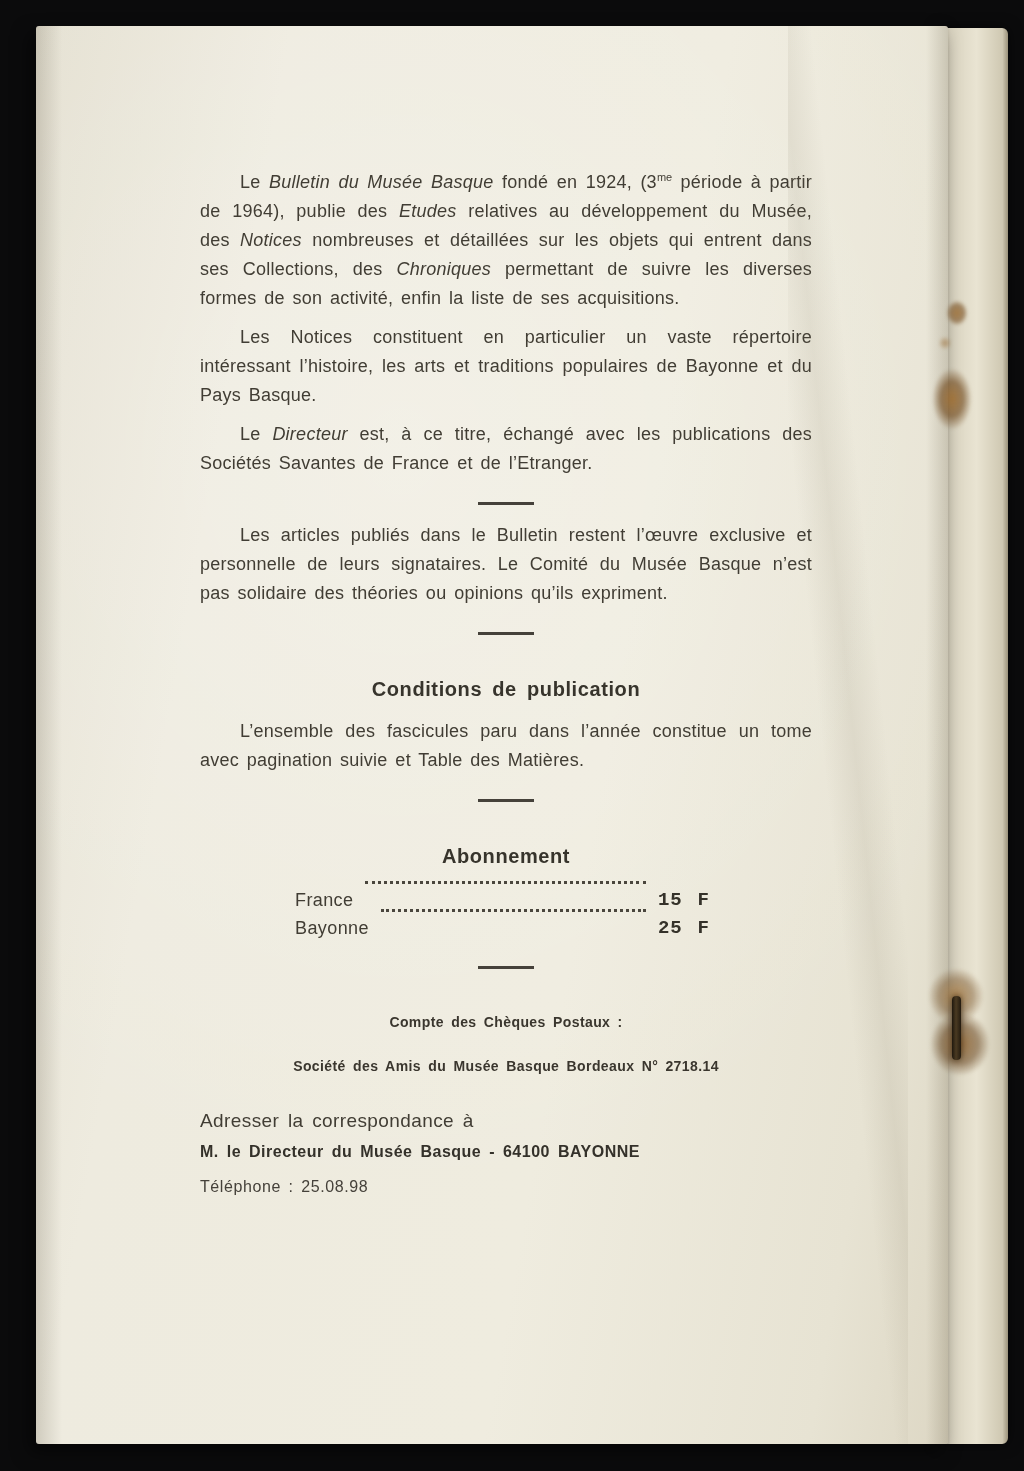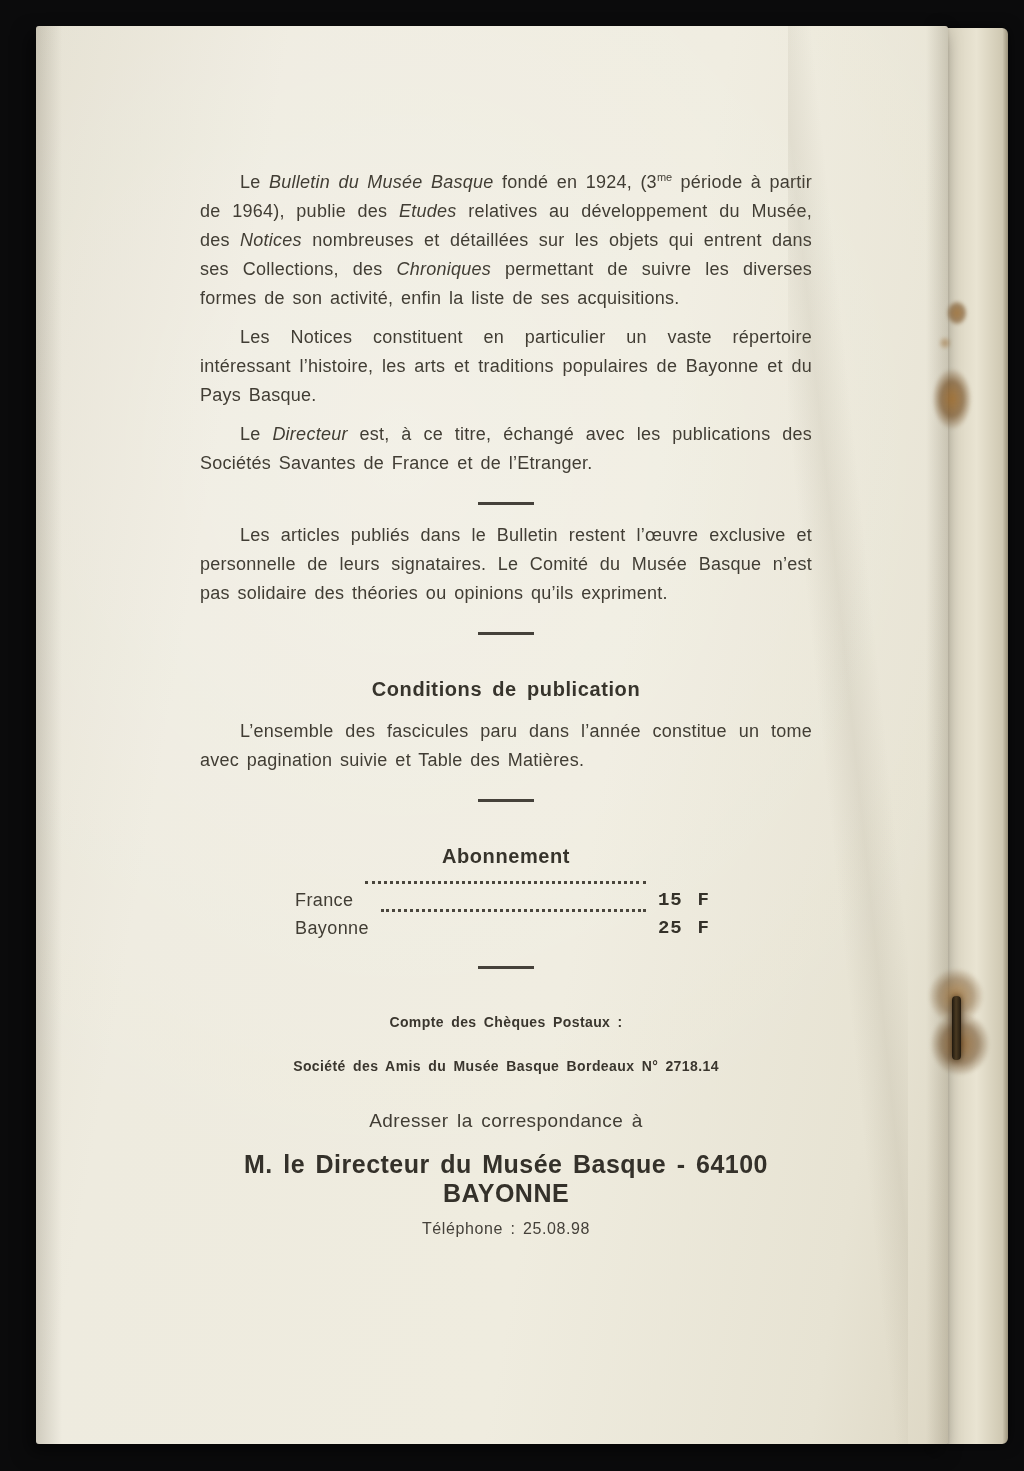--- a/index.html
+++ b/index.html
@@ -63,23 +63,23 @@
     letter-spacing:0.6px;word-spacing:4px;line-height:24px;
   }
   .sect-body{margin:16px 0 0;}
   .abo-rows{margin:18px 0 0 95px;width:415px;}
   .abo-row{display:flex;align-items:flex-start;height:28px;}
   .abo-label{font-size:18px;color:#413d34;letter-spacing:0.4px;}
   .abo-dots{flex:1;margin:0 12px;border-bottom:3px dotted #4a463d;transform:translateY(-5px);}
   .abo-price{font-size:19px;font-weight:bold;color:#35322a;letter-spacing:1px;white-space:nowrap;font-family:Liberation Mono, monospace;}
   .compte{margin-top:40px;text-align:center;font-weight:bold;font-size:14px;color:#3a362e;letter-spacing:0.4px;word-spacing:3px;line-height:27px;text-indent:0;}
   .compte .l2{margin-top:17px;}
-  .corresp{margin-top:26px;text-align:center;text-indent:0;}
+  .corresp{margin-top:26px;text-indent:0;}
   .corresp .l1{font-size:19px;color:#413d34;letter-spacing:0.4px;word-spacing:3px;}
-  .corresp .l2{margin-top:15px;font-size:25px;font-weight:bold;color:#34312a;letter-spacing:0.5px;word-spacing:3px;}
+  .corresp .l2{margin-top:2px;font-size:16px;font-weight:bold;color:#34312a;letter-spacing:0.5px;word-spacing:3px;}
   .corresp .l3{margin-top:6px;font-size:16px;color:#45413a;letter-spacing:0.6px;}
   
   .stain{position:absolute;border-radius:50%;pointer-events:none;filter:blur(1.5px);}
   .stain-a1{left:946px;top:300px;width:22px;height:26px;
     background:radial-gradient(closest-side,rgba(146,94,32,0.75),rgba(110,66,18,0.55) 60%,rgba(110,66,18,0) 100%);}
   .stain-a2{left:938px;top:336px;width:14px;height:14px;
     background:radial-gradient(closest-side,rgba(146,94,32,0.5),rgba(110,66,18,0) 100%);}
   .stain-a3{left:932px;top:368px;width:40px;height:62px;
     background:radial-gradient(closest-side,rgba(150,96,30,0.8),rgba(104,62,16,0.6) 55%,rgba(104,62,16,0) 100%);}
   .stain-b1{left:928px;top:968px;width:56px;height:56px;

